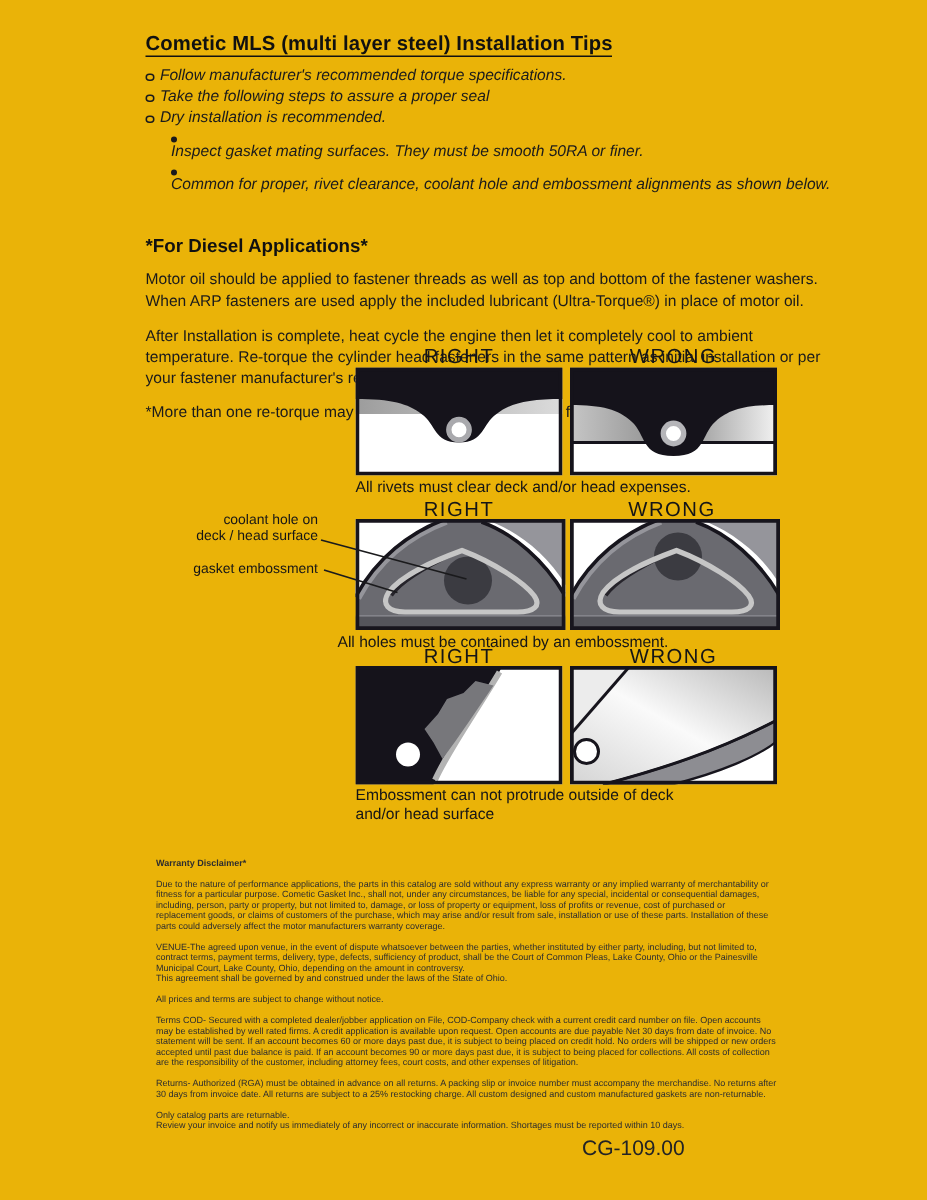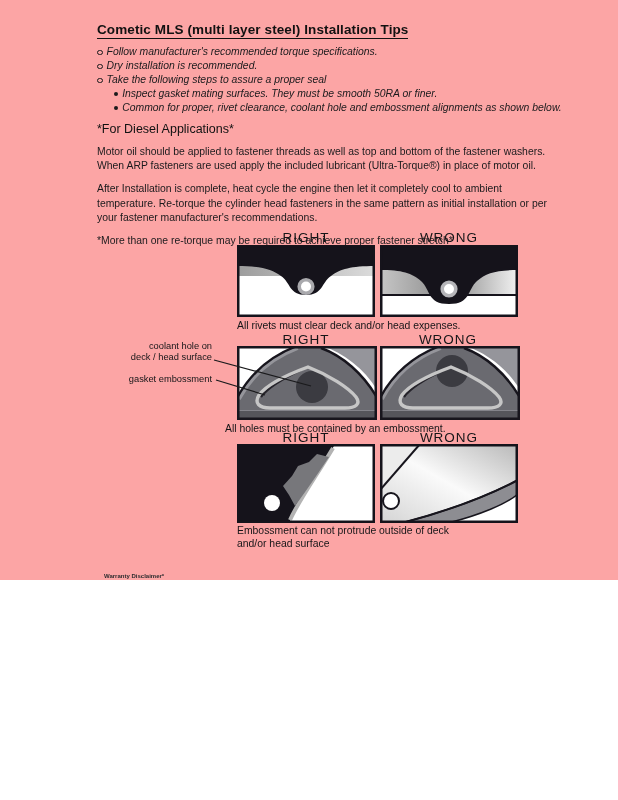--- a/index.html
+++ b/index.html
@@ -1,33 +1,33 @@
 <!DOCTYPE html>
 <html><head>
 <meta charset="utf-8">
 <style>
   html,body{margin:0;padding:0;background:#ffffff;}
   #page{
-    position:relative;width:618px;height:580px;background:#fca5a5;overflow:hidden;
+    position:relative;width:618px;height:800px;background:#eab308;overflow:hidden;
     font-family:"Liberation Sans","DejaVu Sans",sans-serif;color:#1a1a1c;
   }
   
   .text-top{position:absolute;left:97px;top:20px;width:470px;}
   .doc-title{
     display:inline-block;font-size:13.5px;font-weight:bold;color:#111;
     border-bottom:1.6px solid #111;padding-bottom:1px;margin-bottom:6px;letter-spacing:.1px;
   }
   .bullet-row{display:flex;align-items:flex-start;font-size:10.4px;line-height:14px;font-style:italic;}
   .bullet-row .txt{flex:1;}
   .o-marker{width:3.6px;height:3.6px;border:1px solid #1a1a1c;border-radius:50%;
     margin:4.5px 4px 0 0;flex:none;}
-  .sub-row{margin-left:17px;}
+  .sub-row{margin-left:17px;flex-direction:column;}
   .f-marker{width:4.2px;height:4.2px;background:#1a1a1c;border-radius:50%;
     margin:4.5px 4px 0 0;flex:none;}
-  .diesel-head{font-size:12.5px;font-weight:normal;margin-top:7px;margin-bottom:0;color:#111;}
+  .diesel-head{font-size:12.5px;font-weight:bold;margin-top:26px;margin-bottom:0;color:#111;}
   .para{font-size:10.4px;line-height:14.2px;margin-top:9px;width:465px;}
   
   .rw-label{position:absolute;width:138px;text-align:center;font-size:13.5px;
     letter-spacing:1px;color:#151517;}
   .dbox{position:absolute;display:block;}
   .cap{position:absolute;font-size:10.4px;line-height:12.5px;color:#151517;}
   .side-label{position:absolute;width:114px;text-align:right;font-size:9.3px;
     line-height:10.6px;color:#151517;}
   .leader{position:absolute;z-index:6;}
   
@@ -45,25 +45,25 @@
 
   <div class="text-top">
     <div class="doc-title">Cometic MLS (multi layer steel) Installation Tips</div>
 
     <div class="bullet-row">
       <span class="o-marker"></span>
       <span class="txt">Follow manufacturer's recommended torque specifications.</span>
     </div>
     <div class="bullet-row">
       <span class="o-marker"></span>
-      <span class="txt">Dry installation is recommended.</span>
+      <span class="txt">Take the following steps to assure a proper seal</span>
     </div>
     <div class="bullet-row">
       <span class="o-marker"></span>
-      <span class="txt">Take the following steps to assure a proper seal</span>
+      <span class="txt">Dry installation is recommended.</span>
     </div>
     <div class="bullet-row sub-row">
       <span class="f-marker"></span>
       <span class="txt">Inspect gasket mating surfaces.  They must be smooth 50RA or finer.</span>
     </div>
     <div class="bullet-row sub-row">
       <span class="f-marker"></span>
       <span class="txt">Common for proper, rivet clearance, coolant hole and embossment alignments as shown below.</span>
     </div>
 

